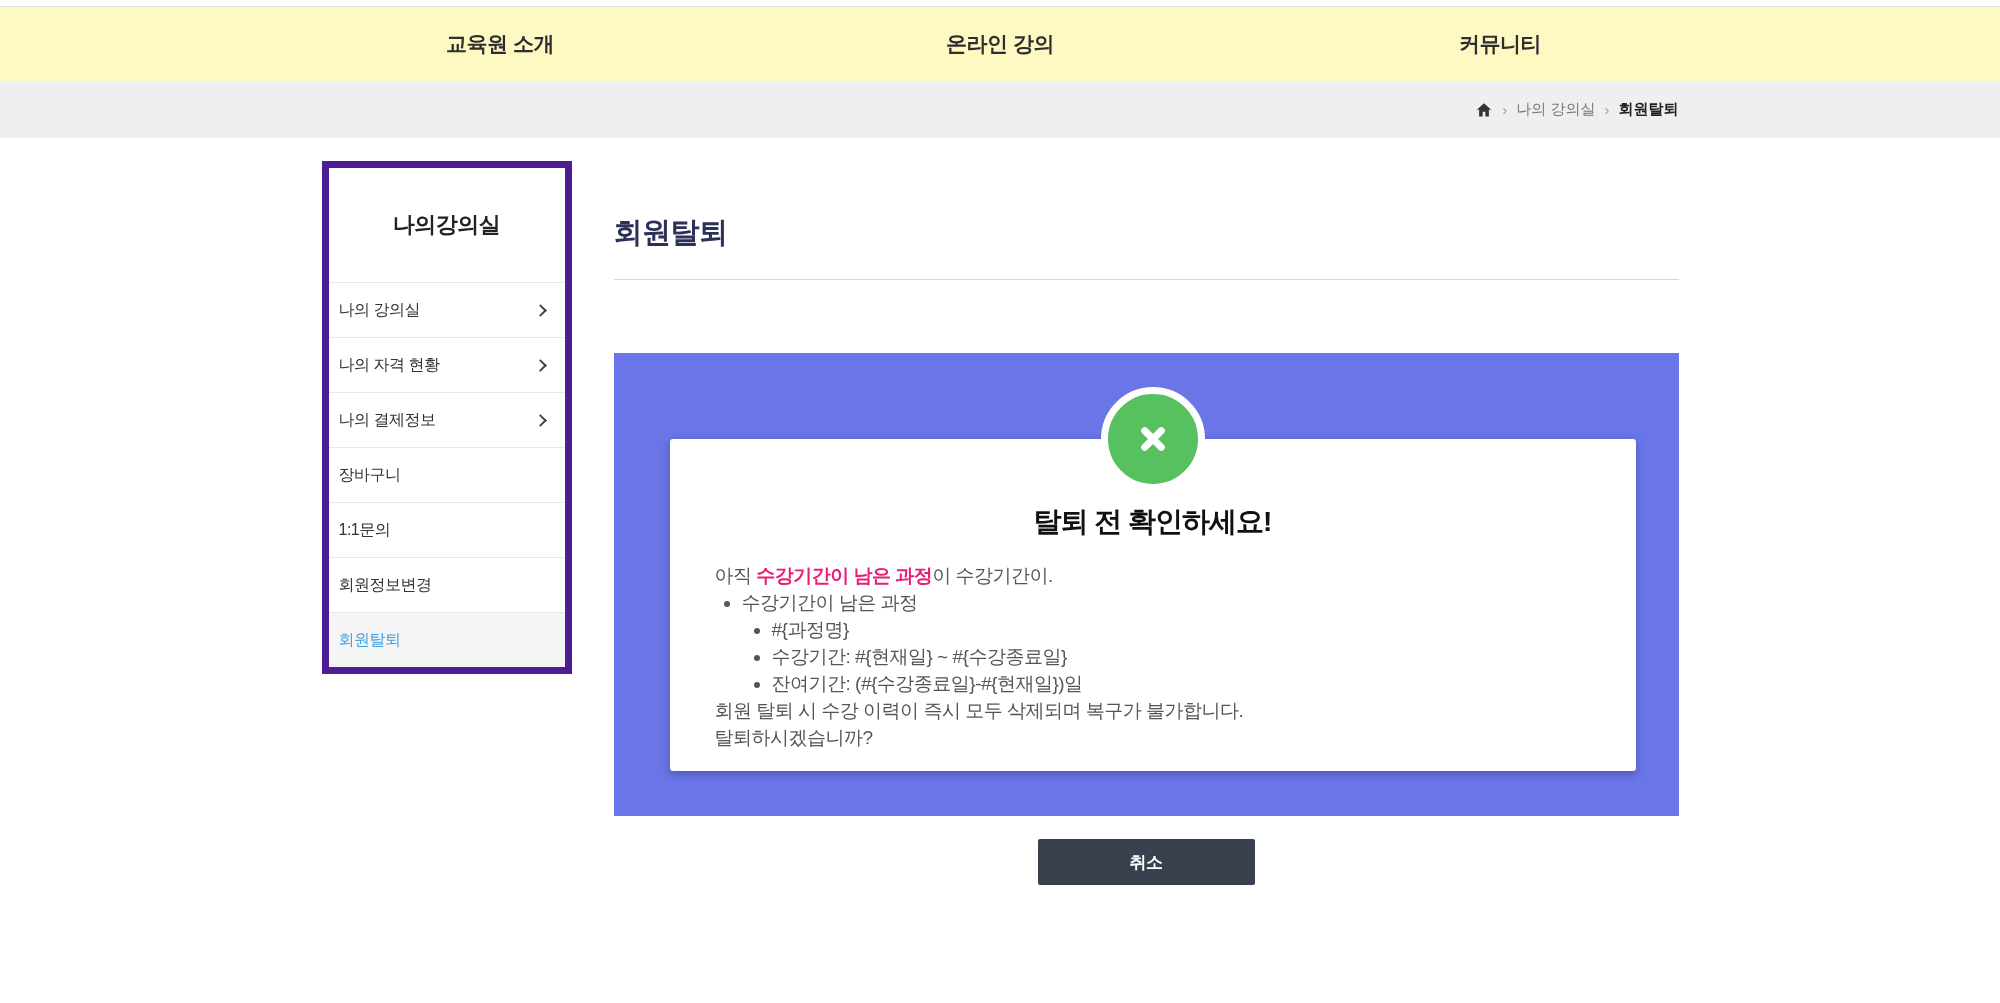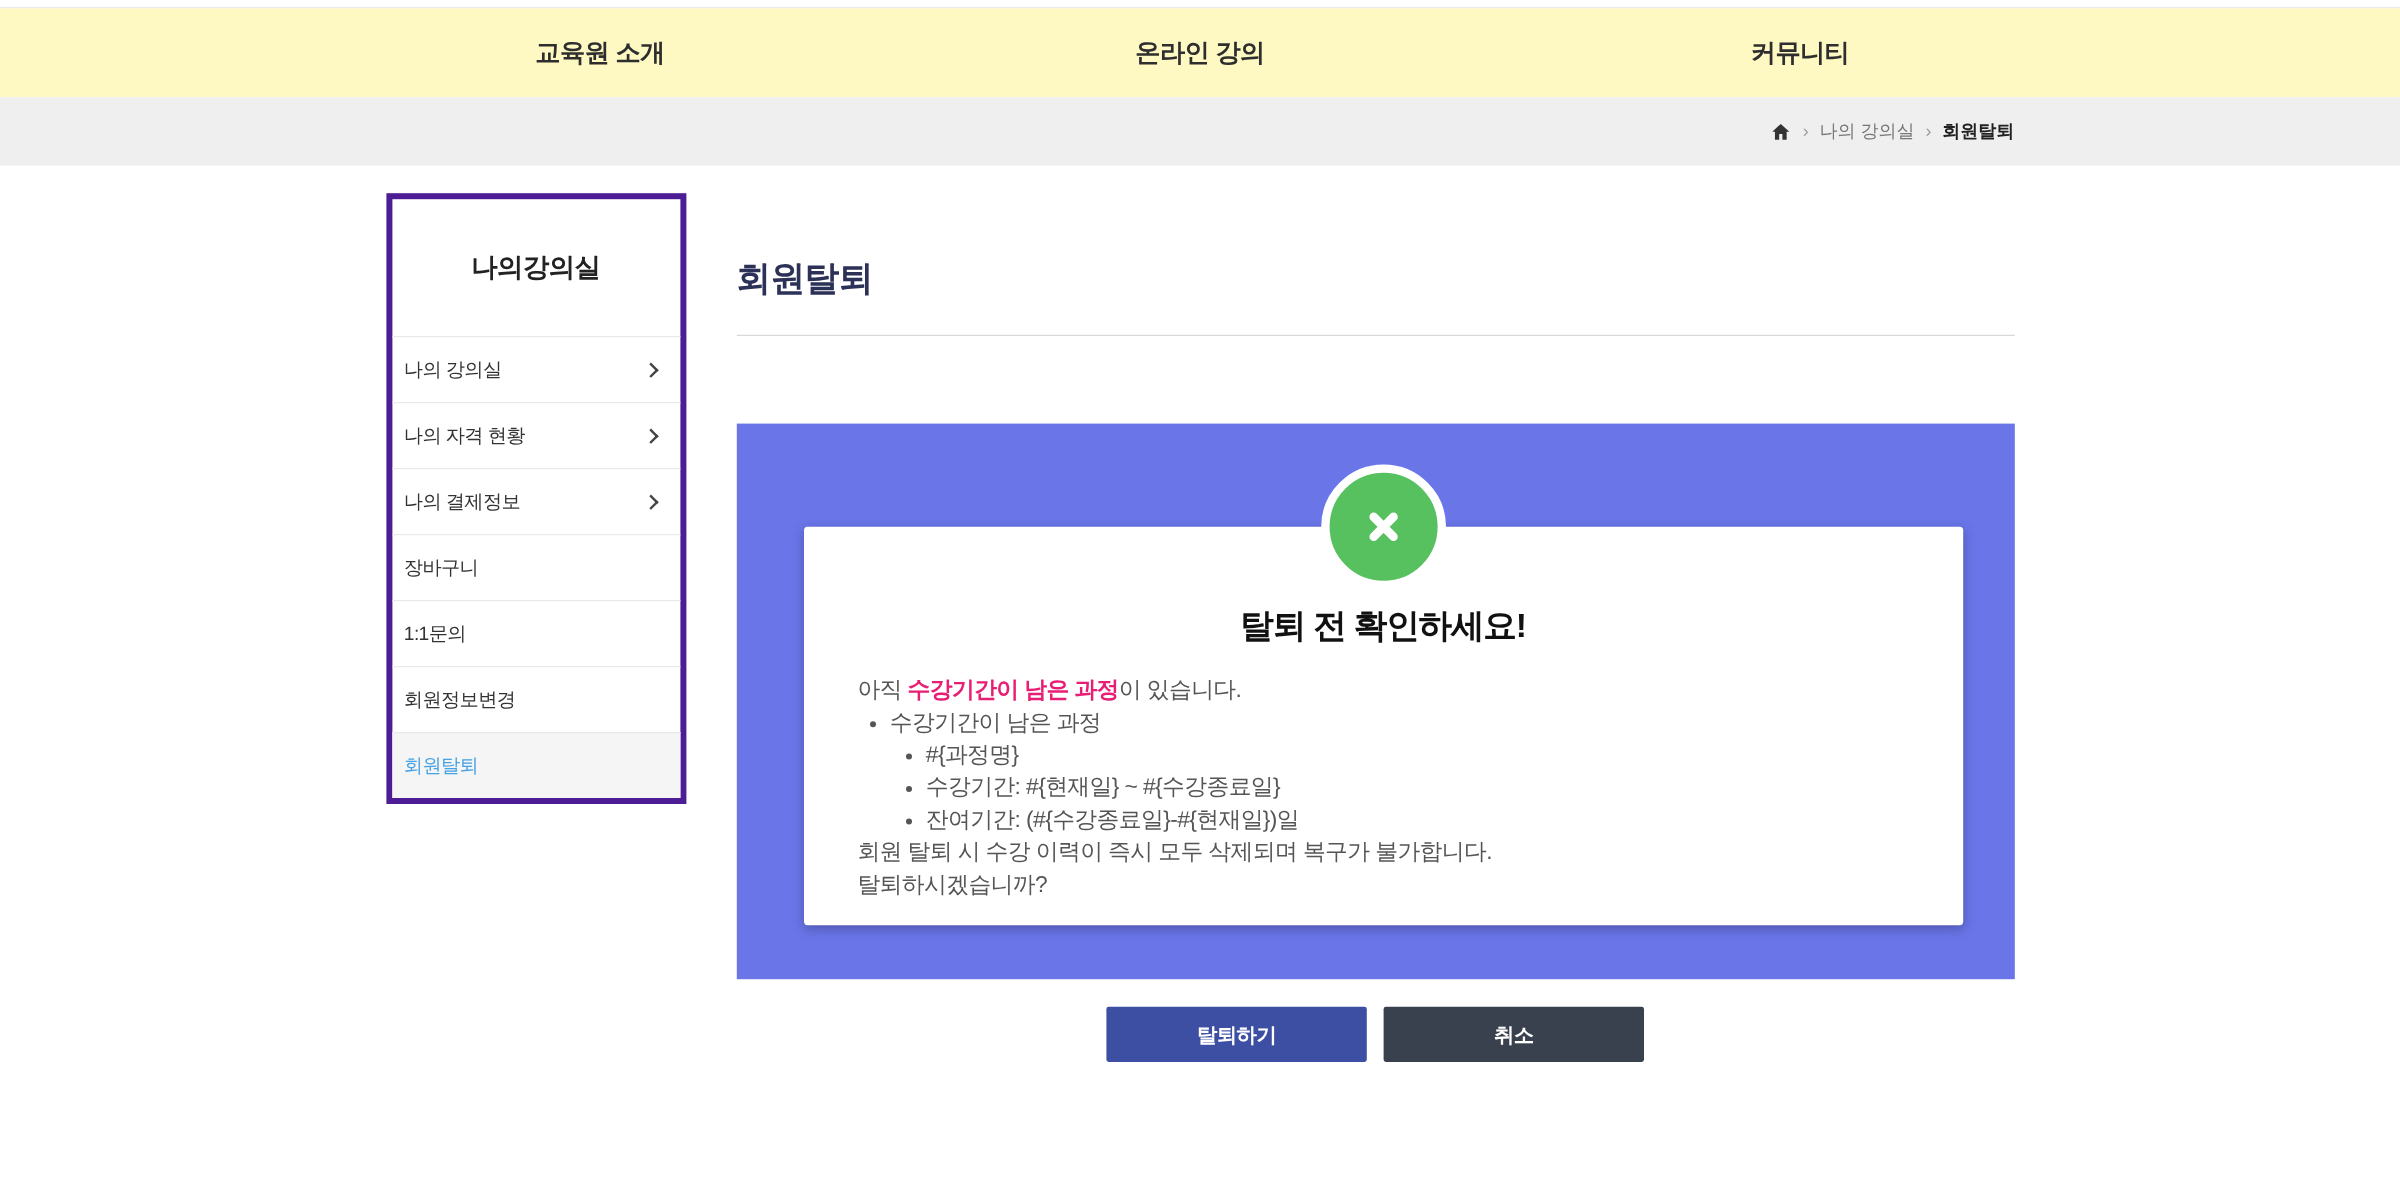--- a/index.html
+++ b/index.html
@@ -18,21 +18,21 @@
   .crumb-band { height: 57px; background: #efefef; }
   .crumb-inner { width: 1357px; height: 100%; margin: 0 auto; display: flex; align-items: center; justify-content: flex-end; gap: 9px; font-size: 15px; color: #777; }
   .crumb-sep { color: #9a9a9a; font-size: 15px; }
   .crumb-last { font-weight: 700; color: #222; }
   .home-ic { display: inline-flex; align-items: center; cursor: pointer; }
 
   
   .content { width: 1357px; margin: 23px auto 0; display: flex; }
 
   
-  .sidebar { width: 250px; background: #fff; border: 5px solid #4c1d95; align-self: flex-start; }
+  .sidebar { width: 250px; background: #fff; border: 7px solid #4c1d95; align-self: flex-start; }
   .side-head { height: 114px; display: flex; align-items: center; justify-content: center; }
   .side-title { font-size: 22px; font-weight: 700; color: #222; letter-spacing: -0.5px; }
   .side-item { height: 55px; display: flex; align-items: center; justify-content: space-between; padding: 0 20px 0 10px; font-size: 16px; color: #333; border-top: 1px solid #e8e8e8; cursor: pointer; letter-spacing: -0.5px; }
   .side-item.active { background: #f5f5f5; color: #45a2e4; }
   .chev { width: 9px; height: 9px; border-top: 2px solid #444; border-right: 2px solid #444; transform: rotate(45deg); display: inline-block; flex: none; }
 
   
   .main { margin-left: 42px; width: 1065px; }
   .page-title { margin-top: 52px; font-size: 29px; font-weight: 700; color: #2b3157; letter-spacing: -0.5px; }
   .title-rule { border: none; border-top: 1px solid #d8d8d8; margin-top: 26px; }
@@ -120,36 +120,35 @@
 
     <div class="panel">
       <div class="modal">
         <div class="x-badge">
           <svg viewBox="0 0 40 40" width="44" height="44">
               <path d="M12.5 12.5 L27.5 27.5 M27.5 12.5 L12.5 27.5" stroke="#fff" stroke-width="6.5" stroke-linecap="round" fill="none"></path>
             </svg>
         </div>
         <h3 class="modal-heading">탈퇴 전 확인하세요!</h3>
         <div class="modal-body">
-          <div><span>아직 </span><span class="hl">수강기간이 남은 과정</span><span>이 있습니다.</span></div>
+          <div><span>아직 </span><span class="hl">수강기간이 남은 과정</span><span>이 수강기간이.</span></div>
           <ul>
             <li>
               <span>수강기간이 남은 과정</span>
               <ul id="sub-list">
                   <li>#{과정명}</li>
                   <li>수강기간: #{현재일} ~ #{수강종료일}</li>
                   <li>잔여기간: (#{수강종료일}-#{현재일})일</li>
                 </ul>
             </li>
           </ul>
           <div>회원 탈퇴 시 수강 이력이 즉시 모두 삭제되며 복구가 불가합니다.</div>
           <div>탈퇴하시겠습니까?</div>
         </div>
       </div>
     </div>
 
     <div class="btn-row">
-      <button class="btn btn-withdraw">탈퇴하기</button>
       <button class="btn btn-cancel">취소</button>
     </div>
   </main>
 
 </div>
 
 </body></html>

